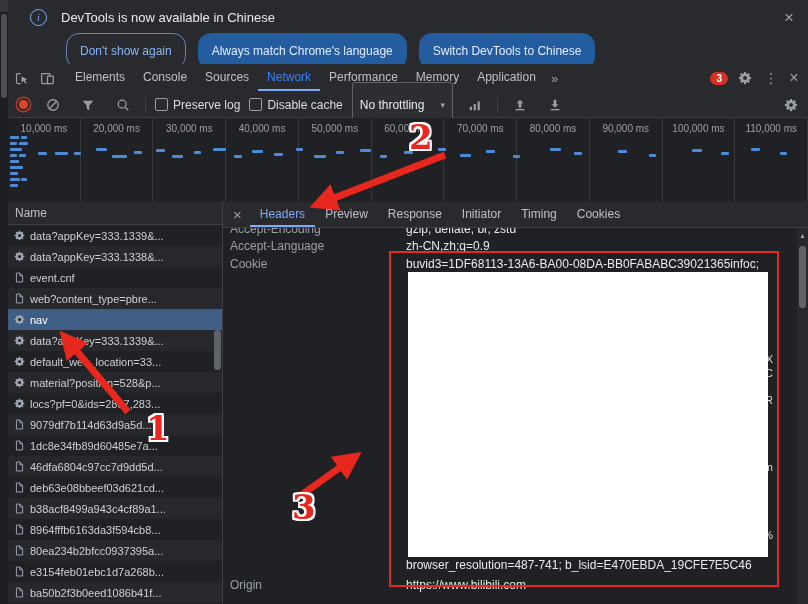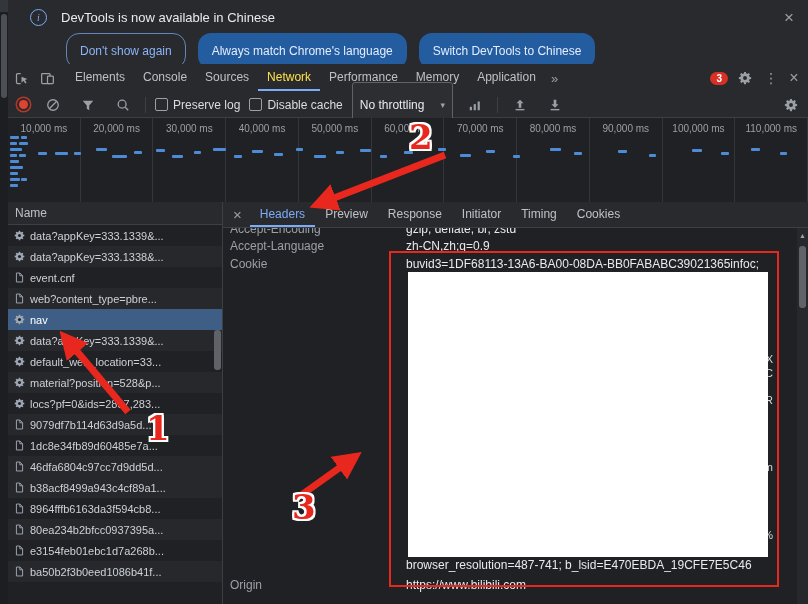--- a/index.html
+++ b/index.html
@@ -22,21 +22,21 @@
   .btn-ghost{background:transparent;border:1px solid rgba(124,172,248,.7);color:#8ab4f8;border-radius:13px;
              font-size:12px;padding:10px 13px;font-family:inherit;}
   .btn-filled{background:#235d9f;border:none;color:#e3edff;border-radius:13px;font-size:12px;padding:4px 14px;font-family:inherit;}
 
   
   .tabbar{position:absolute;left:8px;top:64px;width:800px;height:28px;background:#292a2d;border-bottom:1px solid #3c4043;
           display:flex;align-items:center;}
   .icon-btn{display:flex;align-items:center;justify-content:center;width:26px;height:26px;color:#9aa0a6;}
   #main-tabs{display:flex;height:100%;align-items:flex-start;margin-left:6px;}
   .tab{padding:0 9px;line-height:27px;font-size:12px;color:#bdc1c6;white-space:nowrap;}
-  .tab.selected{color:#fde047;box-shadow:inset 0 -2px 0 #7cacf8;}
+  .tab.selected{color:#3b82f6;box-shadow:inset 0 -2px 0 #7cacf8;}
   .more-tabs{color:#9aa0a6;font-size:13px;padding:0 6px;}
   .tabbar-right{margin-left:auto;display:flex;align-items:center;gap:4px;padding-right:4px;}
   .error-badge{background:#d93025;color:#fff;font-size:10px;font-weight:bold;border-radius:8px;padding:1px 6px;}
   .kebab{font-size:14px;color:#9aa0a6;width:18px;}
   .closex{font-size:16px;color:#9aa0a6;width:20px;}
 
   
   .nettoolbar{position:absolute;left:8px;top:92px;width:800px;height:26px;background:#292a2d;border-bottom:1px solid #3c4043;
               display:flex;align-items:center;gap:9px;padding-left:8px;box-sizing:border-box;}
   .record-dot{width:9px;height:9px;border-radius:50%;background:#e0442f;box-shadow:0 0 0 2px #292a2d,0 0 0 3.5px #b3372a;margin:0 3px;}
@@ -386,20 +386,29 @@
           </div>
           <div class="req-row alt">
             <span class="req-icon">
               <svg viewBox="0 0 16 16" width="11" height="11">
                 <path fill="none" stroke="#9fa6b4" stroke-width="1.4" d="M3.5 1.5h5l4 4v9h-9z"></path>
                 <path fill="none" stroke="#9fa6b4" stroke-width="1.4" d="M8.5 1.5v4h4"></path>
               </svg>
             </span>
             <span class="req-name">46dfa6804c97cc7d9dd5d...</span>
           </div>
+          <div class="req-row">
+            <span class="req-icon">
+              <svg viewBox="0 0 16 16" width="11" height="11">
+                <path fill="none" stroke="#9fa6b4" stroke-width="1.4" d="M3.5 1.5h5l4 4v9h-9z"></path>
+                <path fill="none" stroke="#9fa6b4" stroke-width="1.4" d="M8.5 1.5v4h4"></path>
+              </svg>
+            </span>
+            <span class="req-name">deb63e08bbeef03d621cd...</span>
+          </div>
           <div class="req-row alt">
             <span class="req-icon">
               <svg viewBox="0 0 16 16" width="11" height="11">
                 <path fill="none" stroke="#9fa6b4" stroke-width="1.4" d="M3.5 1.5h5l4 4v9h-9z"></path>
                 <path fill="none" stroke="#9fa6b4" stroke-width="1.4" d="M8.5 1.5v4h4"></path>
               </svg>
             </span>
             <span class="req-name">b38acf8499a943c4cf89a1...</span>
           </div>
           <div class="req-row">

